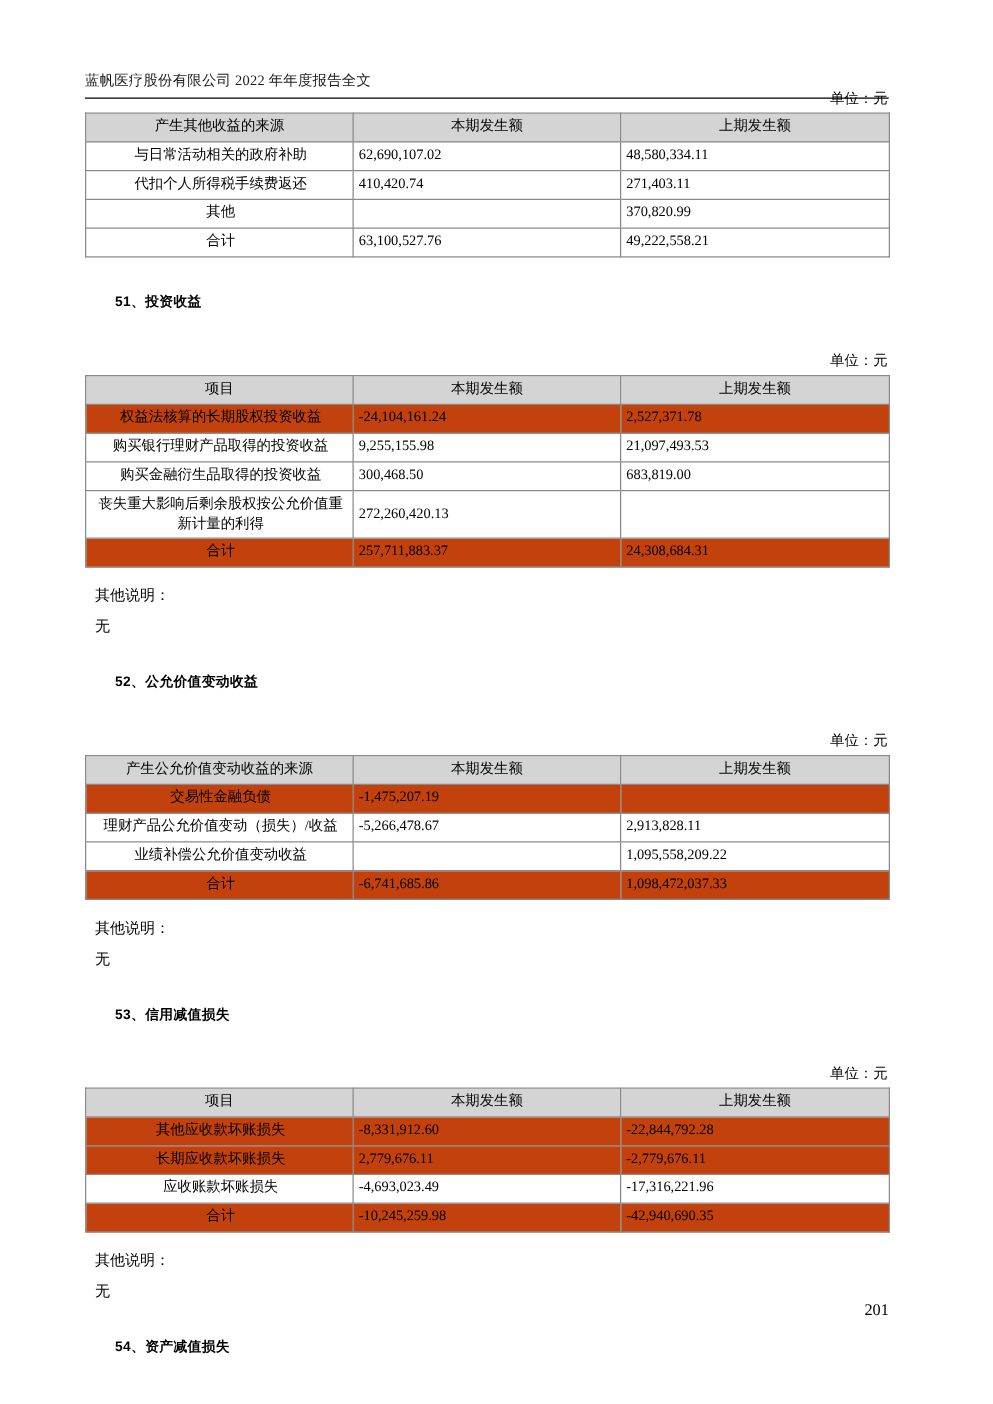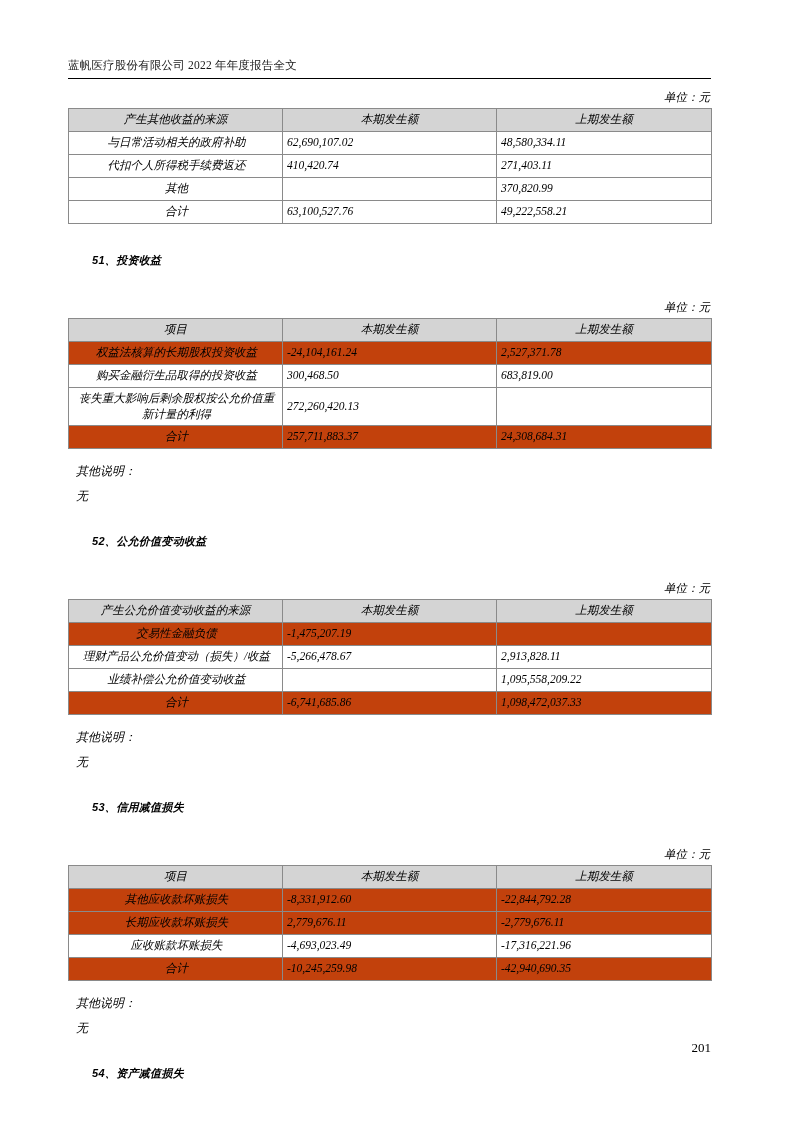--- a/index.html
+++ b/index.html
@@ -40,23 +40,22 @@
     top: 78px;
     width: 643px;
     height: 1px;
     background: #000000;
   }
 
   
   .content {
     position: absolute;
     left: 68px;
-    top: 90px;
+    top: 72px;
     width: 643px;
-    font-style: italic;
   }
 
   .unit-line {
     text-align: right;
     font-size: 11.5px;
     line-height: 15px;
     margin: 0 0 3px 0;
     padding-right: 1px;
     color: #000;
   }
@@ -197,20 +196,25 @@
           <th>上期发生额</th>
         </tr>
       </thead>
       <tbody>
         <tr class="shade">
           <td class="label">权益法核算的长期股权投资收益</td>
           <td class="num">-24,104,161.24</td>
           <td class="num">2,527,371.78</td>
         </tr>
         <tr class="plain">
+          <td class="label">购买银行理财产品取得的投资收益</td>
+          <td class="num">9,255,155.98</td>
+          <td class="num">21,097,493.53</td>
+        </tr>
+        <tr class="plain">
           <td class="label">购买金融衍生品取得的投资收益</td>
           <td class="num">300,468.50</td>
           <td class="num">683,819.00</td>
         </tr>
         <tr class="plain">
           <td class="label" style="line-height:16px;">丧失重大影响后剩余股权按公允价值重新计量的利得</td>
           <td class="num">272,260,420.13</td>
           <td class="num"></td>
         </tr>
         <tr class="shade">

